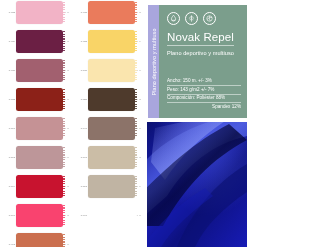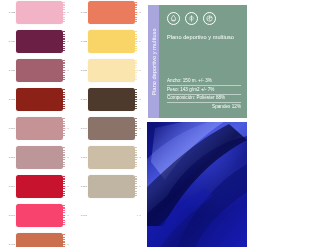--- a/index.html
+++ b/index.html
@@ -333,20 +333,21 @@
       </span>
       <span class="prop-icon">
         <svg width="9" height="9" viewBox="0 0 12 12">
           <circle cx="6" cy="6" r="3.6" fill="none" stroke="#ffffff" stroke-width="0.8"></circle>
           <path d="M2.6 7.4 C4.4 5.4 6.6 4.4 9.4 4.6" fill="none" stroke="#ffffff" stroke-width="0.8"></path>
           <path d="M6.2 2.5 C5.6 5.2 5.6 7.6 7.2 9.4" fill="none" stroke="#ffffff" stroke-width="0.8"></path>
         </svg>
       </span>
     </div>
 
+    <h1 id="product-title">Novak Repel</h1>
 
     <p id="product-subtitle">Plano deportivo y multiuso</p>
 
     <ul id="spec-list">
         <li>Ancho: 150 m. +/- 3%</li>
         <li>Peso: 143 g/m2 +/- 7%</li>
         <li>Composición: Poliéster 88%</li>
         <li class="no-rule">Spandex 12%</li>
       </ul>
 

